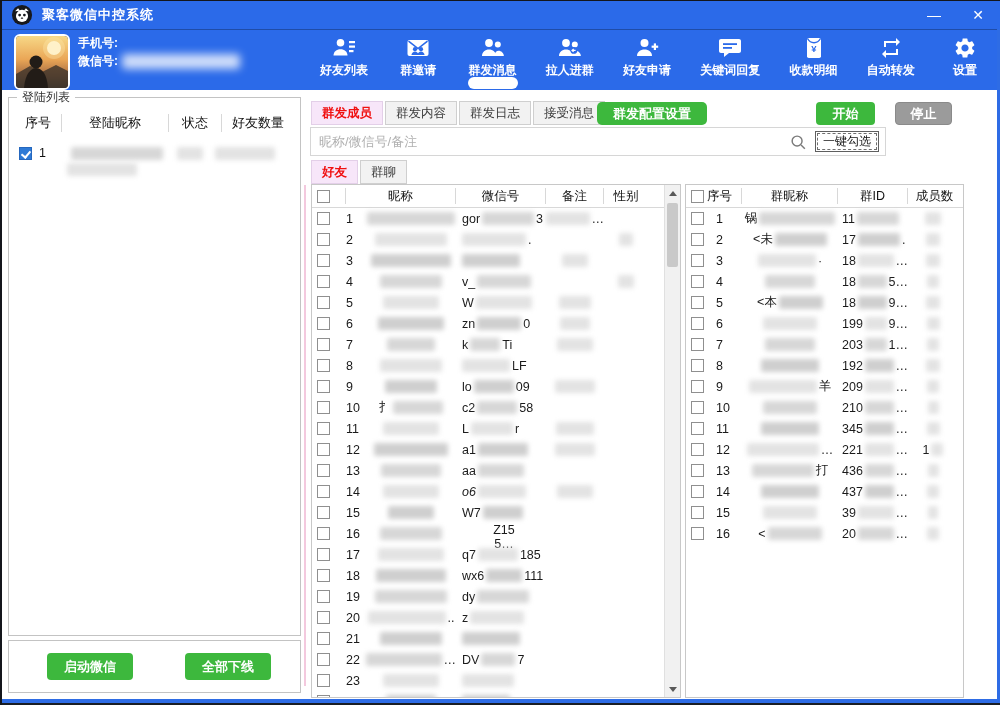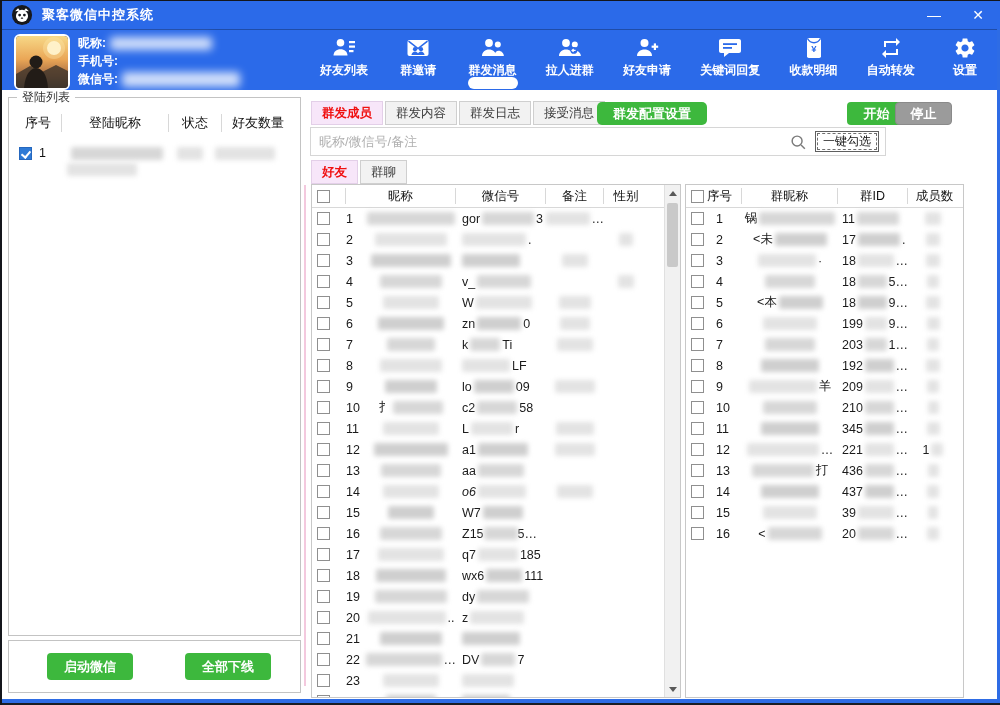--- a/index.html
+++ b/index.html
@@ -134,24 +134,20 @@
         <rect width="52" height="52" fill="url(#sky)"></rect>
         <circle cx="38" cy="12" r="7" fill="#fff8dd" opacity=".95"></circle>
         <circle cx="38" cy="12" r="11" fill="#ffecb0" opacity=".35"></circle>
         <path d="M0 38 L14 30 L26 36 L40 29 L52 35 L52 52 L0 52 Z" fill="#3c332b" opacity=".8"></path>
         <circle cx="20" cy="26" r="6.5" fill="#221c17"></circle>
         <path d="M8 52 C9 38 15 32 20 32 C26 32 31 38 32 52 Z" fill="#221c17"></path>
       </svg>
     </div>
     <div class="uinfo">
       <div class="row">
-          <span>昵称:</span>
-          <span class="hblur" style="width:102px"></span>
-        </div>
-      <div class="row">
           <span>手机号:</span>
         </div>
       <div class="row">
           <span>微信号:</span>
           <span class="hblur" style="width:118px;height:15px"></span>
         </div>
     </div>
     <div class="nav" id="nav">
         <div class="nav-item">
           <svg viewBox="0 0 24 24" fill="#fff">
@@ -260,21 +256,21 @@
       <button class="btn-green abs" style="left:176px;top:12px;width:86px;height:27px;">全部下线</button>
     </div>
 
     <div class="abs" id="tabs" style="left:309px;top:12px;display:flex;gap:2px;">
         <div class="tab sel">群发成员</div>
         <div class="tab">群发内容</div>
         <div class="tab">群发日志</div>
         <div class="tab">接受消息</div>
       </div>
     <button class="btn-green abs" style="left:595px;top:13px;width:110px;height:23px;border-radius:5px;">群发配置设置</button>
-    <button class="btn-green abs" style="left:814px;top:13px;width:59px;height:23px;margin-left:31px;">开始</button>
+    <button class="btn-green abs" style="left:814px;top:13px;width:59px;height:23px;">开始</button>
     <button class="btn-gray abs" style="left:893px;top:13px;width:57px;height:23px;">停止</button>
 
     <div class="search-row" style="top:38px;">
       <span class="placeholder">昵称/微信号/备注</span>
       <span style="margin-left:auto;display:flex;align-items:center;">
         <svg width="18" height="18" viewBox="0 0 20 20">
           <circle cx="9" cy="9" r="5.5" fill="none" stroke="#7a7a7a" stroke-width="1.6"></circle>
           <line x1="13.4" y1="13.4" x2="17.6" y2="17.6" stroke="#7a7a7a" stroke-width="1.6"></line>
         </svg>
         <span class="onekey">一键勾选</span>
@@ -552,21 +548,21 @@
             <div class="c" style="width:44px;justify-content:center;"></div>
           </div>
           <div class="trow">
             <div class="c" style="width:34px;padding-left:5px;">
               <span class="cb"></span>
             </div>
             <div class="c" style="width:20px;">16</div>
             <div class="c" style="width:90px;gap:2px;justify-content:center;">
               <span class="bb " style="width:62px"></span>
             </div>
-            <div class="c" style="width:90px;gap:0;padding-left:6px;">
+            <div class="c" style="width:90px;gap:0;padding-left:6px;flex-direction:column;">
               <span class="frag">Z15</span>
               <span class="bb " style="width:34px"></span>
               <span class="frag">5…</span>
             </div>
             <div class="c" style="width:58px;gap:2px;justify-content:center;"></div>
             <div class="c" style="width:44px;justify-content:center;"></div>
           </div>
           <div class="trow">
             <div class="c" style="width:34px;padding-left:5px;">
               <span class="cb"></span>

